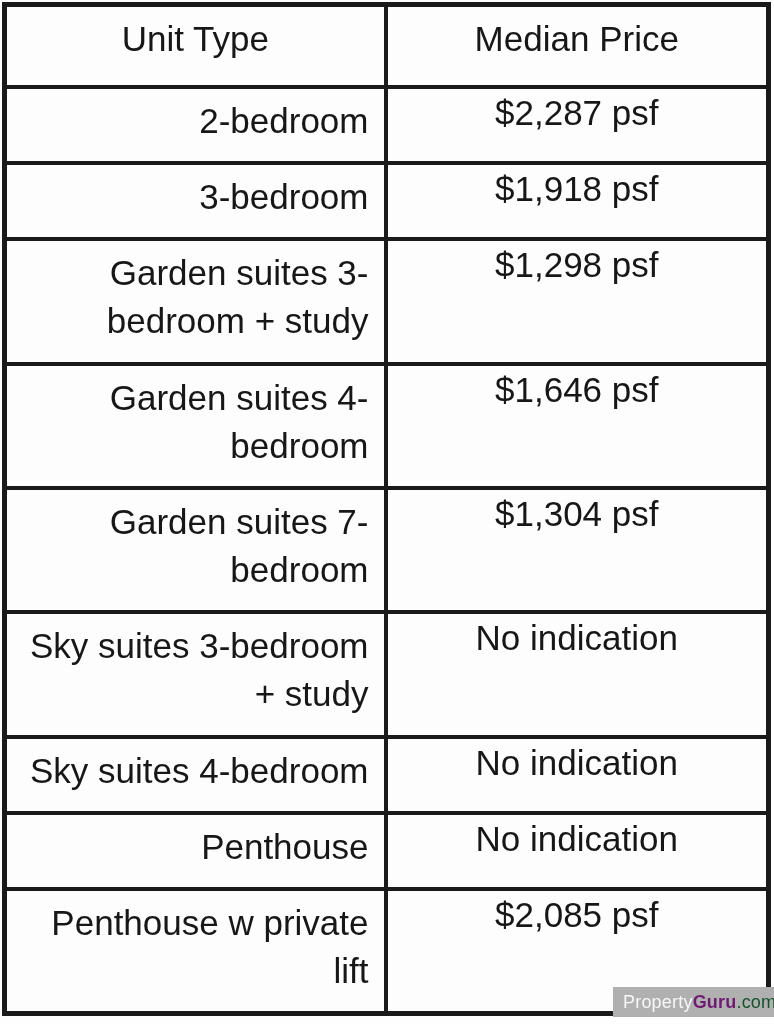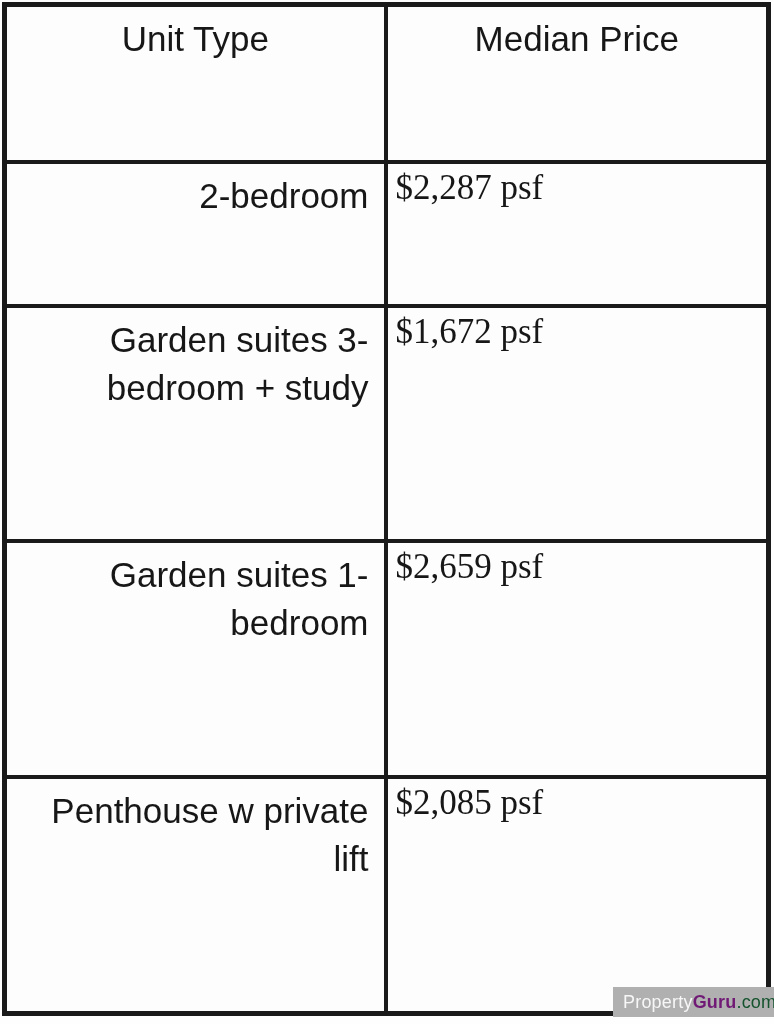--- a/index.html
+++ b/index.html
@@ -45,22 +45,22 @@
   th {
     text-align: center;
     padding: 8px 6px 0 6px;
     font-weight: 400;
   }
   td.unit {
     text-align: right;
     padding: 8px 15px 0 8px;
   }
   td.price {
+    text-align: center;
     padding: 0 8px 0 8px;
-    font-family: Liberation Serif, serif;
   }
   .watermark {
     position: absolute;
     left: 613px;
     top: 987px;
     width: 183px;
     height: 30px;
     background: #b0b0b0;
     display: flex;
     align-items: center;
@@ -89,37 +89,57 @@
         <tr class="h-hdr">
       <th>Unit Type</th>
       <th>Median Price</th>
     </tr>
 
     <tr class="h-s">
       <td class="unit">2-bedroom</td>
       <td class="price">$2,287 psf</td>
     </tr>
 
+    <tr class="h-s">
+      <td class="unit">3-bedroom</td>
+      <td class="price">$1,918 psf</td>
+    </tr>
 
 
 
 
     <tr class="h-t">
       <td class="unit">Garden suites 3-bedroom + study</td>
-      <td class="price">$1,672 psf</td>
+      <td class="price">$1,298 psf</td>
     </tr>
 
+    <tr class="h-t">
+      <td class="unit">Garden suites 4-bedroom</td>
+      <td class="price">$1,646 psf</td>
+    </tr>
 
     <tr class="h-t">
-      <td class="unit">Garden suites 1-bedroom</td>
-      <td class="price">$2,659 psf</td>
+      <td class="unit">Garden suites 7-bedroom</td>
+      <td class="price">$1,304 psf</td>
     </tr>
 
+    <tr class="h-t">
+      <td class="unit">Sky suites 3-bedroom + study</td>
+      <td class="price">No indication</td>
+    </tr>
 
+    <tr class="h-s">
+      <td class="unit">Sky suites 4-bedroom</td>
+      <td class="price">No indication</td>
+    </tr>
 
+    <tr class="h-s">
+      <td class="unit">Penthouse</td>
+      <td class="price">No indication</td>
+    </tr>
 
     <tr class="h-t">
       <td class="unit">Penthouse w private lift</td>
       <td class="price">$2,085 psf</td>
     </tr>
 
   </tbody>
     </table>
 
   <div class="watermark">

